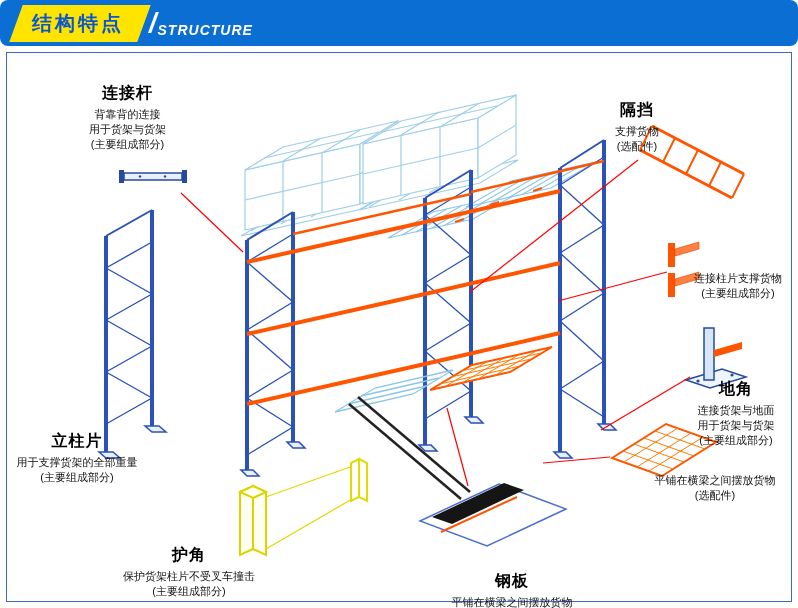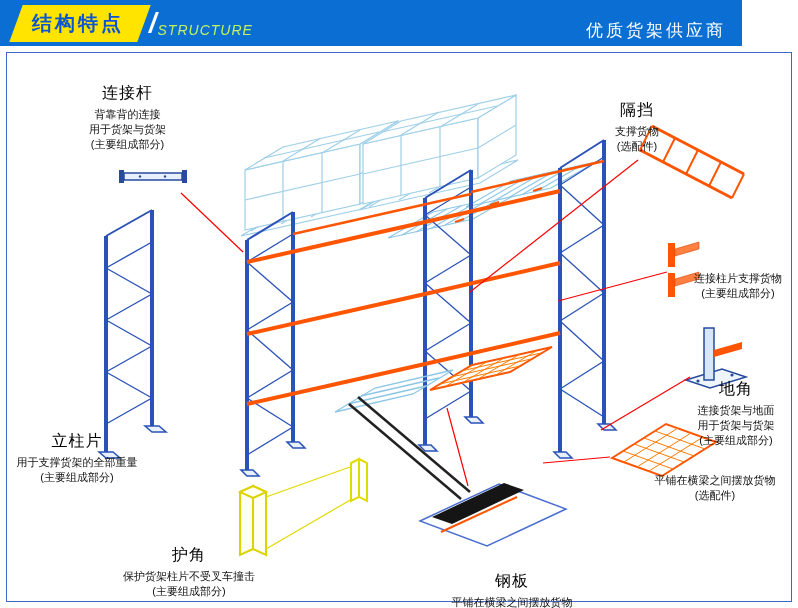--- a/index.html
+++ b/index.html
@@ -1,53 +1,52 @@
 <!DOCTYPE html>
 <html><head>
 <meta charset="utf-8">
 <style>
   html,body{margin:0;padding:0;background:#fff;}
   .page{position:relative;width:798px;height:608px;background:#ffffff;
         font-family:"Liberation Sans",sans-serif;overflow:hidden;}
 
   
-  .header{position:absolute;left:0;top:0;width:742px;height:46px;background:#0a6ed2;}
+  .header{position:absolute;left:0;top:0;width:798px;height:46px;background:#0a6ed2;border-radius:8px;}
   .badge-wrap{position:absolute;left:16px;top:5px;height:36px;display:flex;align-items:center;}
   .badge{position:relative;padding:5px 20px 5px 16px;}
   .badge::before{content:'';position:absolute;inset:0;background:#ffe400;
                  transform:skewX(-20deg);}
   .badge .cn{position:relative;color:#0a56d0;font-weight:bold;font-size:20px;letter-spacing:3px;}
   .sep{color:#ffffff;font-size:27px;font-weight:bold;font-style:italic;margin:0 1px 0 5px;line-height:36px;}
-  .en{color:#bef264;font-size:14px;font-weight:normal;font-style:italic;letter-spacing:1px;margin-top:13px;}
+  .en{color:#ffffff;font-size:14px;font-weight:bold;font-style:italic;letter-spacing:1px;margin-top:13px;}
   .supplier{position:absolute;right:16px;top:19px;color:#ffffff;
             font-family:"Liberation Serif",serif;font-size:17px;letter-spacing:3px;}
 
   
   .canvas{position:absolute;left:6px;top:52px;width:786px;height:550px;
           border:1px solid #3c66c8;box-sizing:border-box;background:#fff;}
   .canvas svg{position:absolute;left:0;top:0;}
 
   .label{position:absolute;text-align:center;color:#111;}
-  .label-title{font-size:16px;font-weight:normal;letter-spacing:1px;margin-bottom:3px;color:#000;}
+  .label-title{font-size:16px;font-weight:bold;letter-spacing:1px;margin-bottom:3px;color:#000;}
   .label-desc{font-size:11px;line-height:15px;}
 </style>
 </head>
 <body>
 
 <div class="page">
 
   <div class="header">
     <div class="badge-wrap">
       <span class="badge">
         <span class="cn">结构特点</span>
       </span>
       <span class="sep">/</span>
       <span class="en">STRUCTURE</span>
     </div>
-    <div class="supplier">优质货架供应商</div>
   </div>
 
   <div class="canvas">
     <svg width="784" height="548" viewBox="7 53 784 548">
 
       <g stroke="#9fcfe8" stroke-width="1.2" fill="none">
         <polygon points="241,236 362,209 400,186 279,213"></polygon>
         <line x1="251" y1="231" x2="289" y2="208"></line>
         <line x1="281" y1="224" x2="319" y2="201"></line>
         <line x1="311" y1="217" x2="349" y2="194"></line>

